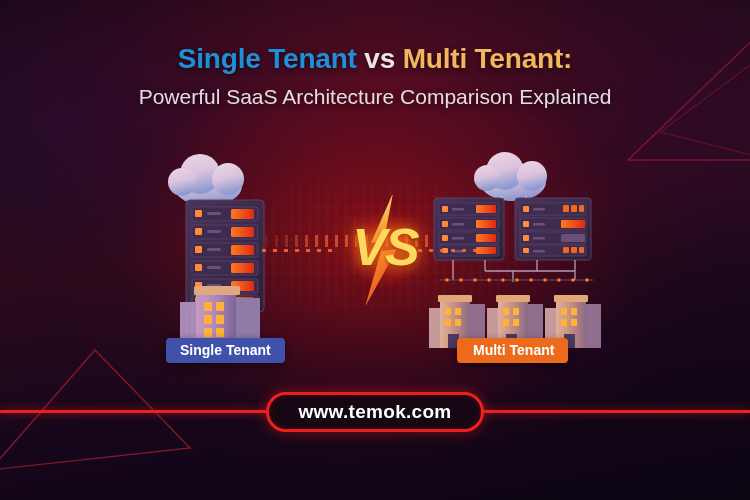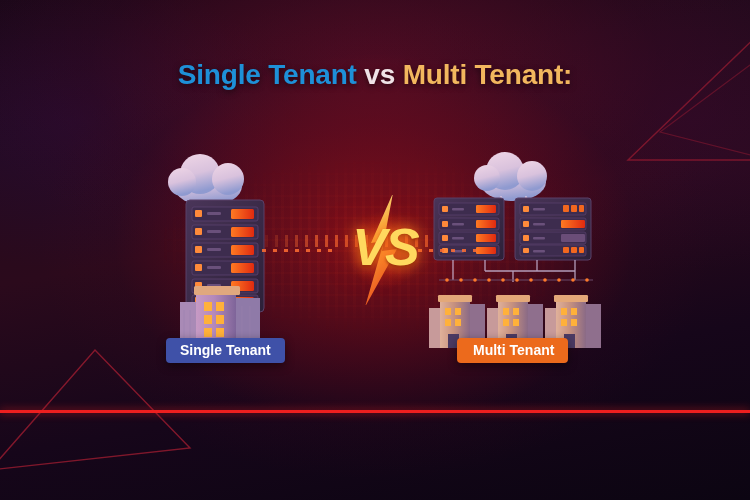--- a/index.html
+++ b/index.html
@@ -35,21 +35,21 @@
     -webkit-mask-image: linear-gradient(90deg, rgba(0,0,0,0) 0%, rgba(0,0,0,1) 25%, rgba(0,0,0,1) 75%, rgba(0,0,0,0) 100%);
     mask-image: linear-gradient(90deg, rgba(0,0,0,0) 0%, rgba(0,0,0,1) 25%, rgba(0,0,0,1) 75%, rgba(0,0,0,0) 100%);
     opacity:.8; pointer-events:none;
   }
 
   .deco-tri { position:absolute; pointer-events:none; }
   .deco-tri.left  { left:-20px; top:330px; }
   .deco-tri.right { left:620px; top:10px; }
 
   
-  .title-wrap{ position:absolute; top:58px; left:0; width:750px; text-align:center; }
+  .title-wrap{ position:absolute; top:42px; left:0; width:750px; text-align:center; }
   .title{
     font-size:28px; font-weight:bold; letter-spacing:-0.2px; line-height:1.2;
   }
   .t-single{ color:#1e90d8; text-shadow:0 2px 6px rgba(0,0,0,.55); }
   .t-vs{ color:#efe2e6; text-shadow:0 2px 6px rgba(0,0,0,.55); }
   .t-multi{ color:#f2b75e; text-shadow:0 2px 6px rgba(0,0,0,.55); }
   .subtitle{
     margin-top:9px;
     font-size:21px; font-weight:400; color:#e6dbe4;
     text-shadow:0 2px 7px rgba(0,0,0,.6);
@@ -133,20 +133,21 @@
     <polygon points="8,150 145,18 138,150" fill="none" stroke="#d8263a" stroke-opacity="0.45" stroke-width="1.4"></polygon>
     <polygon points="40,122 150,40 150,150" fill="none" stroke="#d8263a" stroke-opacity="0.30" stroke-width="1.2"></polygon>
   </svg>
 
   <div class="title-wrap">
     <div class="title">
       <span class="t-single">Single Tenant</span>
       <span class="t-vs">vs</span>
       <span class="t-multi">Multi Tenant:</span>
     </div>
+    <div class="subtitle">Powerful SaaS Architecture Comparison Explained</div>
   </div>
 
   <div class="illustration">
 
     <div class="side left">
       <svg width="150" height="215" viewBox="0 0 150 215">
         <defs>
           <linearGradient id="cloudGradL" x1="0" y1="0" x2="0.25" y2="1">
             <stop offset="0%" stop-color="#efd6e6"></stop>
             <stop offset="55%" stop-color="#d9c2dd"></stop>
@@ -409,14 +410,17 @@
       </defs>
       <path d="M56 -2 L34 48 L47 46 L28 112 L60 54 L45 56 Z" fill="url(#boltGrad)" opacity="0.95"></path>
     </svg>
     <div class="vs-text">VS</div>
   </div>
 
   <div class="label-badge label-single">Single Tenant</div>
   <div class="label-badge label-multi">Multi Tenant</div>
 
   <div class="bottom-rule"></div>
+  <div class="url-pill">
+    <span class="url-text">www.temok.com</span>
+  </div>
 
 </div>
 
 </body></html>

